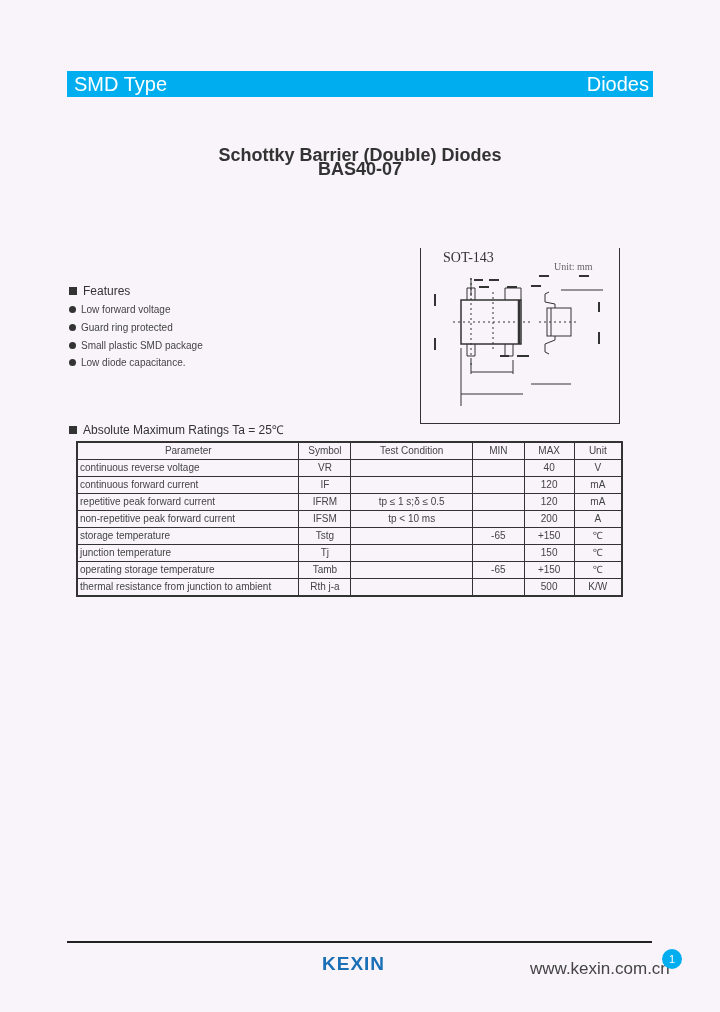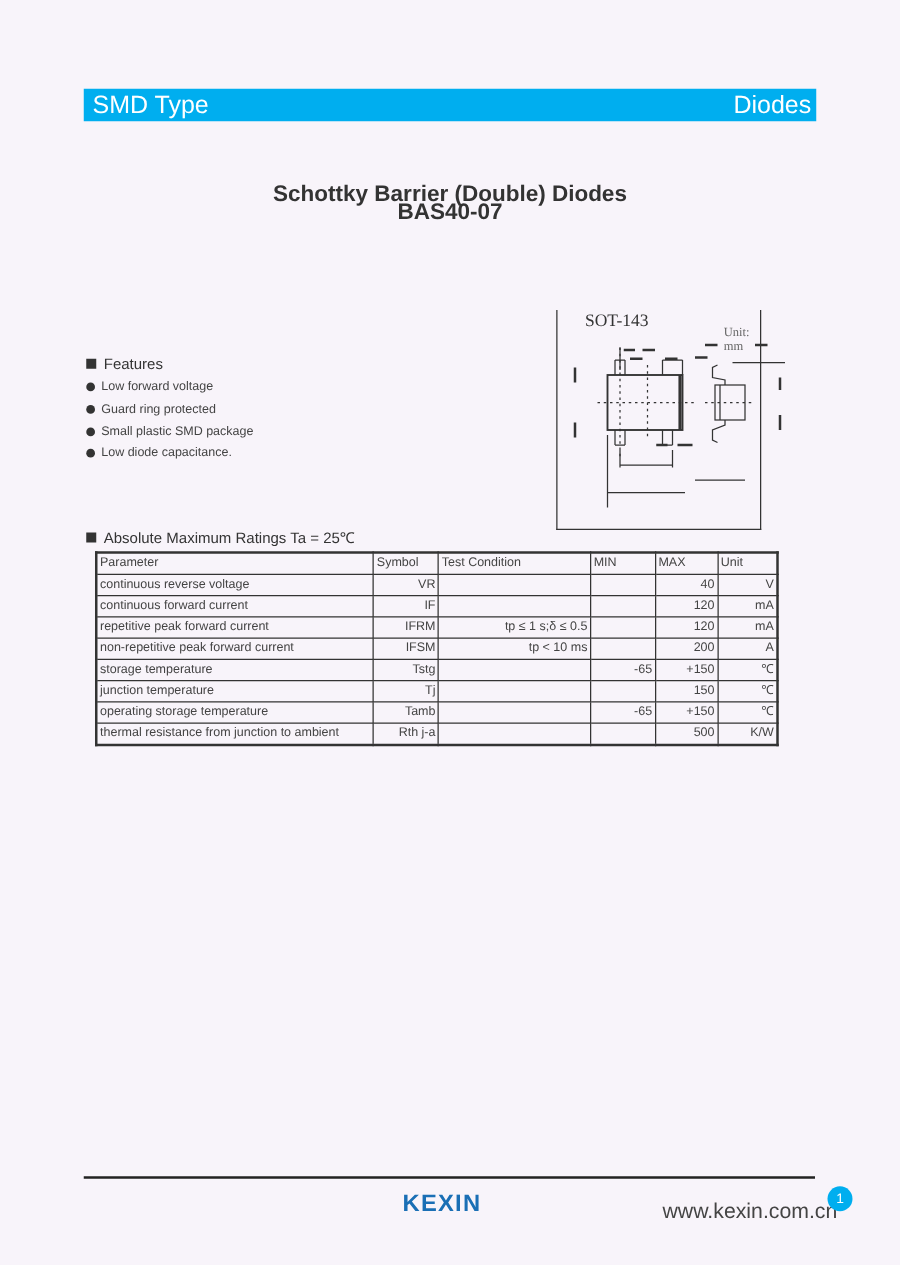--- a/index.html
+++ b/index.html
@@ -13,21 +13,21 @@
     background:#00aeef; color:#fff; font-size:20px; line-height:26px;
     display:flex; justify-content:space-between; padding:0 4px 0 7px; box-sizing:border-box;
   }
   .title {
     position:absolute; left:0; width:720px; text-align:center; font-weight:bold; color:#333;
   }
   .title1 { top:121px; font-size:18px;margin-top:24px; }
   .title2 { top:159px; font-size:18px; }
 
   .pkg-box {
-    position:absolute; left:445px; top:248px; width:164px; height:176px;
+    position:absolute; left:420px; top:248px; width:200px; height:176px;
     border-left:1px solid #333; border-right:1px solid #333; border-bottom:1px solid #333;
     box-sizing:border-box;
   }
   .pkg-title { position:absolute; left:22px; top:2px; font-family:"Liberation Serif", serif; font-size:14px; color:#333; }
   .pkg-unit { position:absolute; left:133px; top:13px; font-family:"Liberation Serif", serif; font-size:10px; color:#666; }
   .pkg-svg { position:absolute; left:0; top:0; }
 
   .section-head {
     position:absolute; font-size:12px; color:#333; display:flex; align-items:center;
   }
@@ -39,22 +39,22 @@
 
   .rat-head { left:69px; top:421px; }
 
   table.ratings {
     position:absolute; left:76px; top:441px; width:547px; border-collapse:collapse;
     font-size:10px; color:#444;
   }
   table.ratings td, table.ratings th {
     border:1px solid #333; height:16px; padding:0 2px; font-weight:normal; line-height:16px;
   }
-  table.ratings th { text-align:left;margin-left:24px; }
-  table.ratings td.c { text-align:right; }
+  table.ratings th { text-align:center;margin-left:24px; }
+  table.ratings td.c { text-align:center; }
   table.ratings td.l { text-align:left; }
   table.ratings { border:2px solid #333; }
 
   .footer-line { position:absolute; left:67px; top:941px; width:585px; height:2px; background:#222; }
   .logo {
     position:absolute; left:322px; top:953px; font-size:19px; font-weight:bold; color:#1a6fb5; letter-spacing:1px;
   }
   .url { position:absolute; left:530px; top:959px; font-size:17px; color:#444; }
   .page-badge {
     position:absolute; left:662px; top:949px; width:20px; height:20px; border-radius:50%;

